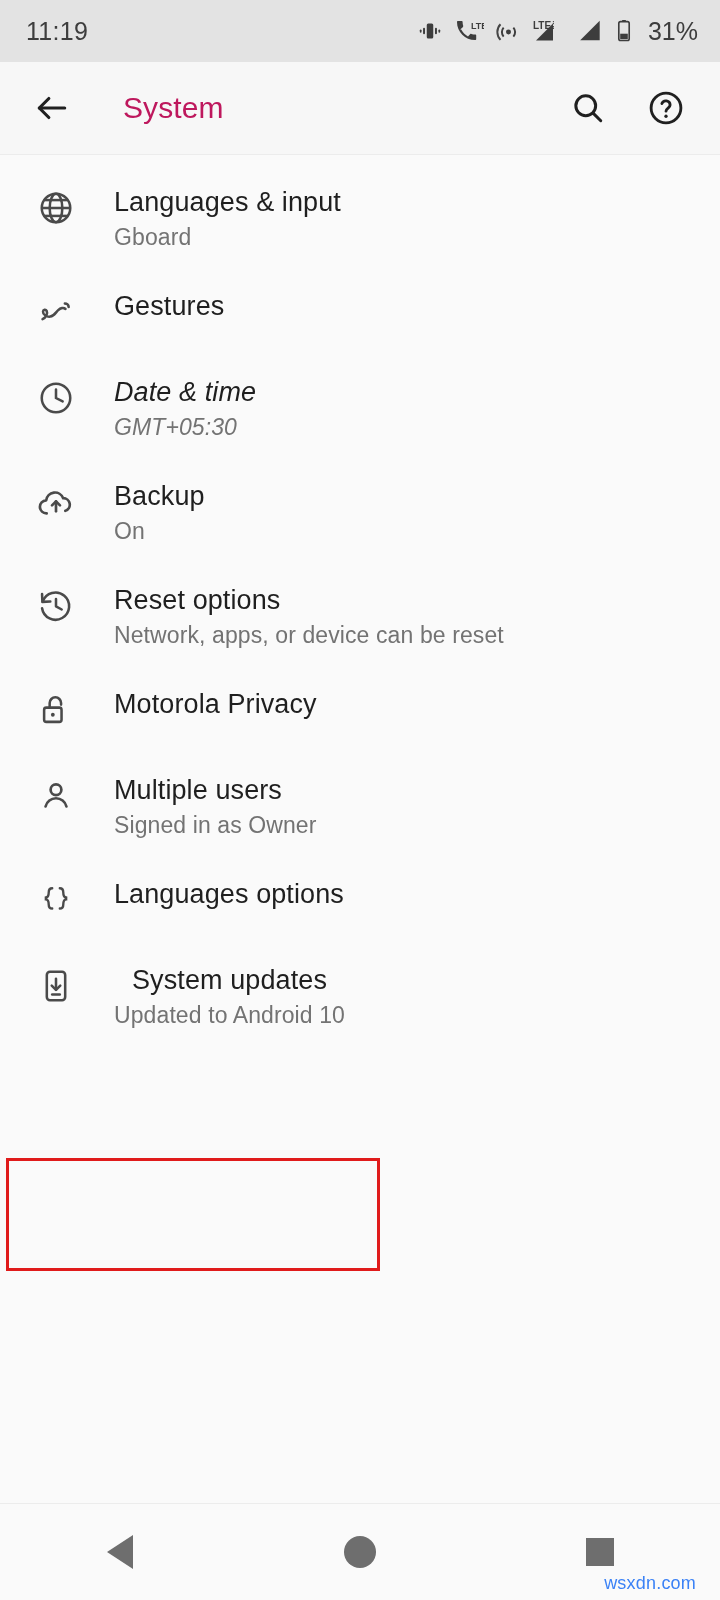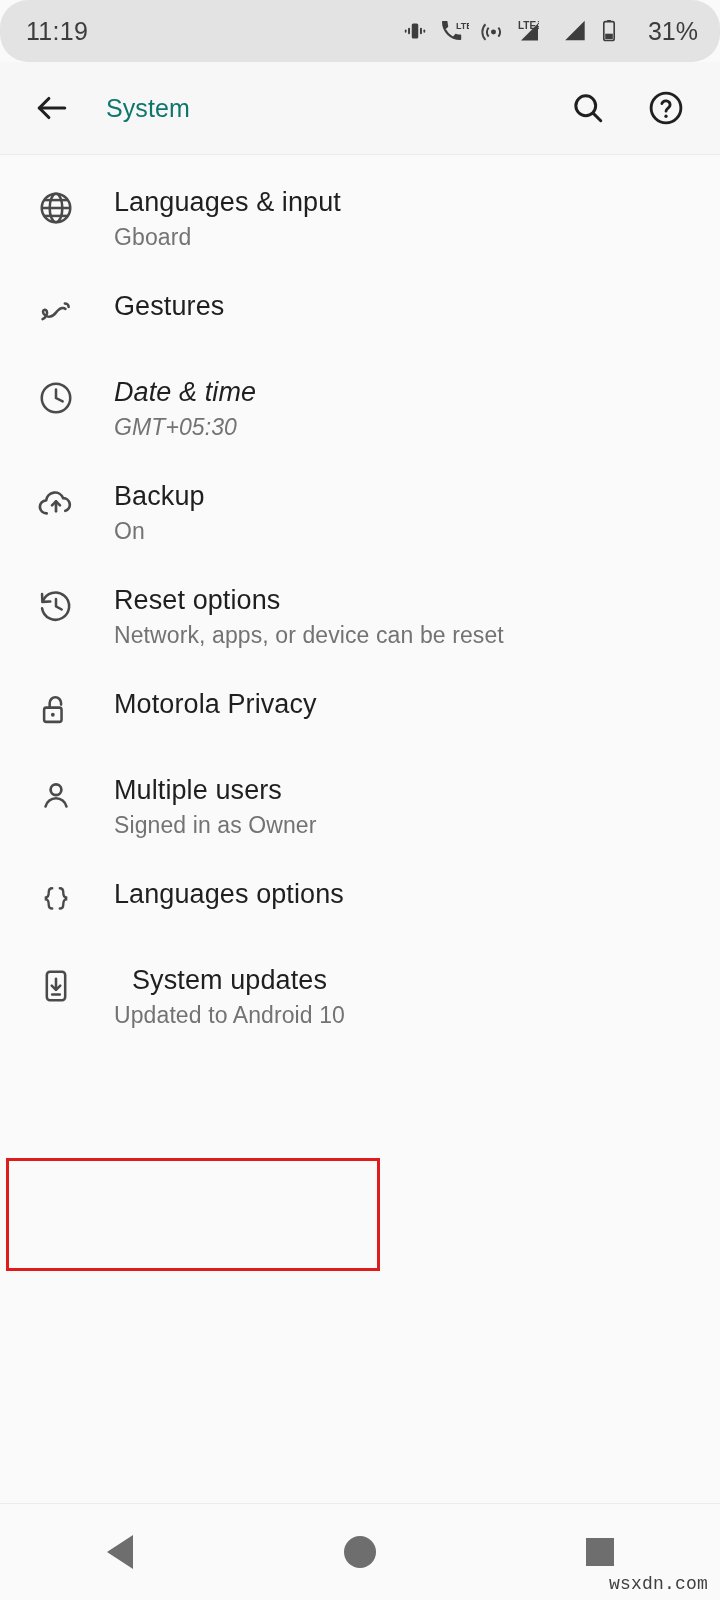--- a/index.html
+++ b/index.html
@@ -26,37 +26,36 @@
   
   .status-bar {
     height: 62px;
     background: #e3e3e3;
     display: flex;
     align-items: center;
     justify-content: space-between;
     padding: 0 22px 0 26px;
     box-sizing: border-box;
     flex: 0 0 auto;
-    border-radius: 28px;
   }
   .status-clock {
     font-size: 25px;
     color: #3d3d3d;
     letter-spacing: 0.3px;
   }
   .status-icons {
     display: flex;
     align-items: center;
     gap: 11px;
   }
   .status-icons svg { display: block; }
   .battery-pct {
     font-size: 25px;
     color: #3d3d3d;
-    margin-left: 19px;
+    margin-left: 4px;
   }
 
   
   .app-bar {
     height: 93px;
     background: #f7f7f7;
     display: flex;
     align-items: center;
     padding: 0 26px 0 24px;
     box-sizing: border-box;
@@ -65,23 +64,23 @@
   }
   .back-btn {
     width: 56px;
     height: 56px;
     display: flex;
     align-items: center;
     justify-content: center;
     cursor: pointer;
   }
   .app-title {
-    font-size: 25px;
-    color: #0f766e;
-    margin-left: 26px;
+    font-size: 30px;
+    color: #be185d;
+    margin-left: 43px;
     flex: 1 1 auto;
     letter-spacing: 0.1px;
   }
   .bar-icon {
     width: 56px;
     height: 56px;
     display: flex;
     align-items: center;
     justify-content: center;
     cursor: pointer;
@@ -184,26 +183,25 @@
     border-radius: 50%;
     background: #6e6e6e;
   }
   .nav-recent {
     width: 28px; height: 28px;
     background: #6e6e6e;
   }
 
   .watermark {
     position: absolute;
-    right: 12px;
+    right: 24px;
     bottom: 6px;
     font-size: 18px;
-    color: #404040;
+    color: #3b82f6;
     letter-spacing: 0.2px;
-    font-family: Liberation Mono, monospace;
   }
 </style>
 </head>
 <body>
 
 <div class="phone">
 
   <div class="status-bar">
     <div class="status-clock">11:19</div>
     <div class="status-icons">

